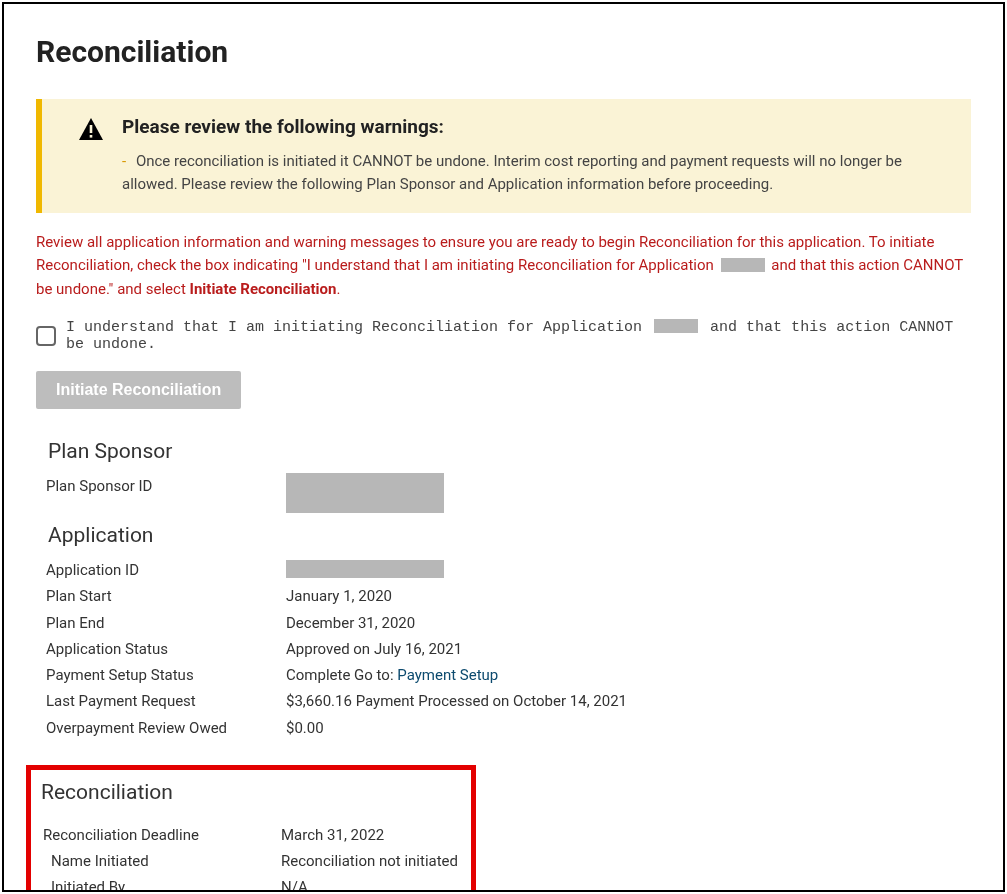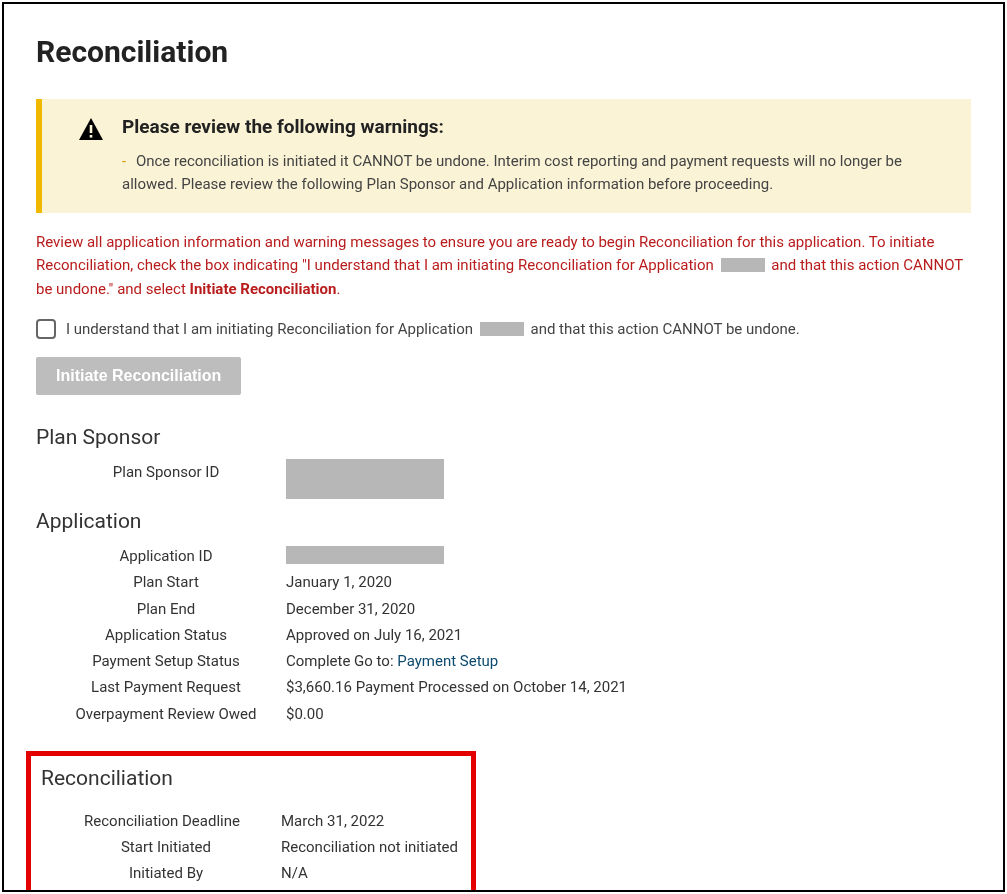--- a/index.html
+++ b/index.html
@@ -87,53 +87,54 @@
       border: 2px solid #666;
       border-radius: 4px;
       margin-right: 10px;
       background: #fff;
       cursor: pointer;
       flex-shrink: 0;
     }
     .confirm-text {
       font-size: 15px;
       color: #444;
+      font-family: Liberation Mono, monospace;
     }
     .initiate-btn {
       background: #bdbdbd;
       color: #fff;
       font-size: 16px;
       font-weight: 700;
       padding: 10px 20px;
       border: none;
       border-radius: 2px;
       cursor: not-allowed;
       margin-bottom: 30px;
     }
     .section {
       margin-bottom: 25px;
     }
     .section-title {
       font-size: 21px;
       font-weight: 400;
       color: #333;
       margin-bottom: 12px;
+      margin-left: 12px;
     }
     .info-row {
       display: flex;
       margin-bottom: 3px;
       font-size: 15px;
       color: #333;
       line-height: 1.55;
     }
     .info-label {
       width: 250px;
       padding-left: 10px;
       flex-shrink: 0;
-      text-align: center;
     }
     .info-value {
       flex: 1;
     }
     .redact-block {
       display: inline-block;
       background: #b7b7b7;
       width: 158px;
       height: 40px;
       vertical-align: top;
@@ -242,21 +243,21 @@
   </div>
 
   <div class="highlight-box">
     <div class="section-title">Reconciliation</div>
     <div style="height:8px;"></div>
     <div class="info-row">
       <div class="info-label" style="padding-left:12px;">Reconciliation Deadline</div>
       <div class="info-value">March 31, 2022</div>
     </div>
     <div class="info-row">
-      <div class="info-label" style="padding-left:20px;">Start Initiated</div>
+      <div class="info-label" style="padding-left:20px;">Name Initiated</div>
       <div class="info-value">Reconciliation not initiated</div>
     </div>
     <div class="info-row">
       <div class="info-label" style="padding-left:20px;">Initiated By</div>
       <div class="info-value">N/A</div>
     </div>
   </div>
 
 </div>
 

